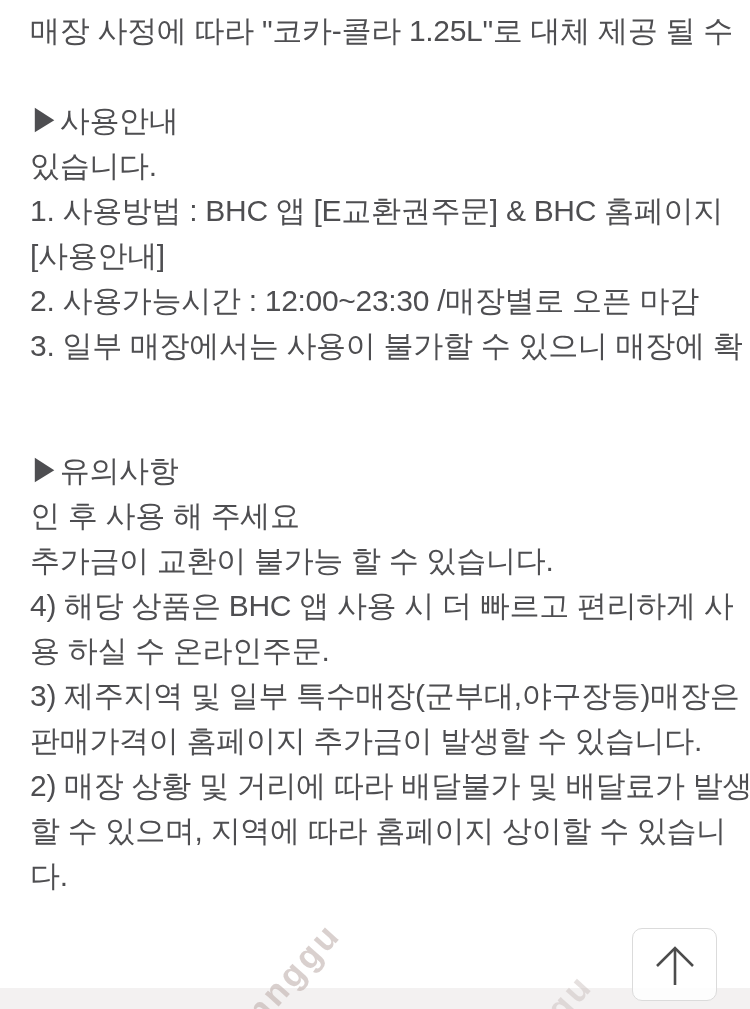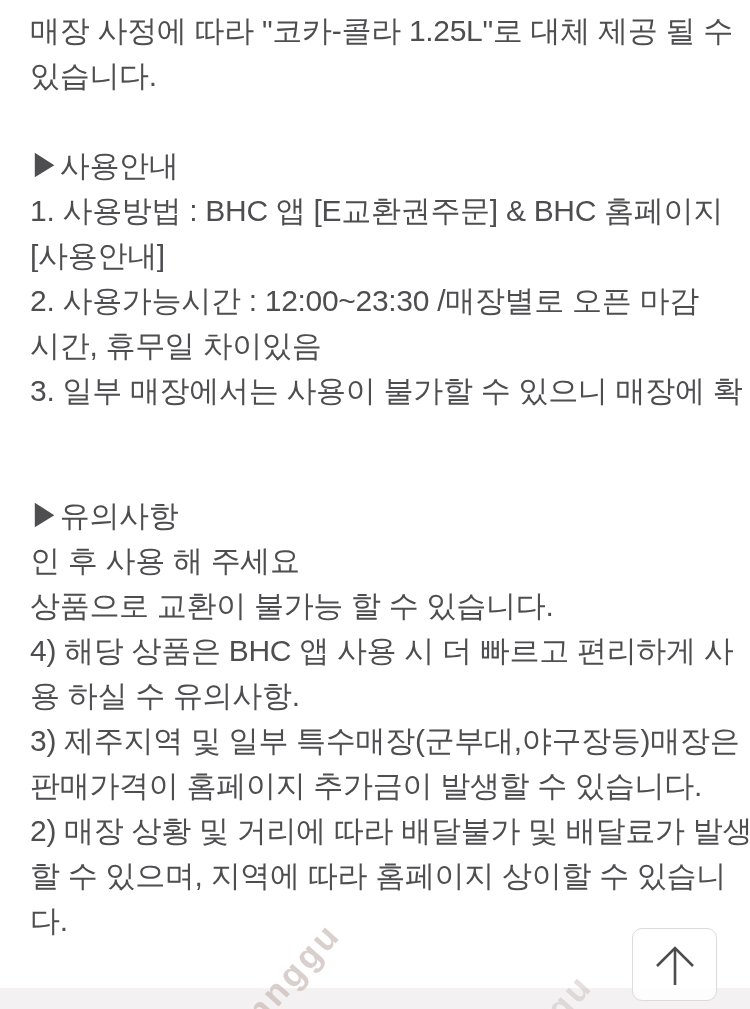--- a/index.html
+++ b/index.html
@@ -91,34 +91,33 @@
     display: block;
   }
 </style>
 </head>
 <body>
 
 <div class="page">
 
   <main class="text-block">
     <div class="line">매장 사정에 따라 "코카-콜라 1.25L"로 대체 제공 될 수</div>
+    <div class="line sect-gap-1">▶사용안내</div>
+
     <div class="line">있습니다.</div>
-
-    <div class="line sect-gap-1">▶사용안내</div>
     <div class="line">1. 사용방법 : BHC 앱 [E교환권주문] &amp; BHC 홈페이지</div>
     <div class="line">[사용안내]</div>
     <div class="line">2. 사용가능시간 : 12:00~23:30 /매장별로 오픈 마감</div>
-    <div class="line">시간, 휴무일 차이있음</div>
     <div class="line">3. 일부 매장에서는 사용이 불가할 수 있으니 매장에 확</div>
     <div class="line sect-gap-2">▶유의사항</div>
 
     <div class="line">인 후 사용 해 주세요</div>
-    <div class="line">상품으로 교환이 불가능 할 수 있습니다.</div>
+    <div class="line">추가금이 교환이 불가능 할 수 있습니다.</div>
     <div class="line">4) 해당 상품은 BHC 앱 사용 시 더 빠르고 편리하게 사</div>
-    <div class="line">용 하실 수 유의사항.</div>
+    <div class="line">용 하실 수 온라인주문.</div>
     <div class="line">3) 제주지역 및 일부 특수매장(군부대,야구장등)매장은</div>
     <div class="line">판매가격이 홈페이지 추가금이 발생할 수 있습니다.</div>
     <div class="line">2) 매장 상황 및 거리에 따라 배달불가 및 배달료가 발생</div>
     <div class="line">할 수 있으며, 지역에 따라 홈페이지 상이할 수 있습니</div>
     <div class="line">다.</div>
   </main>
 
   <div class="bottom-strip"></div>
 
   <span class="watermark wm-main">nnggu</span>

